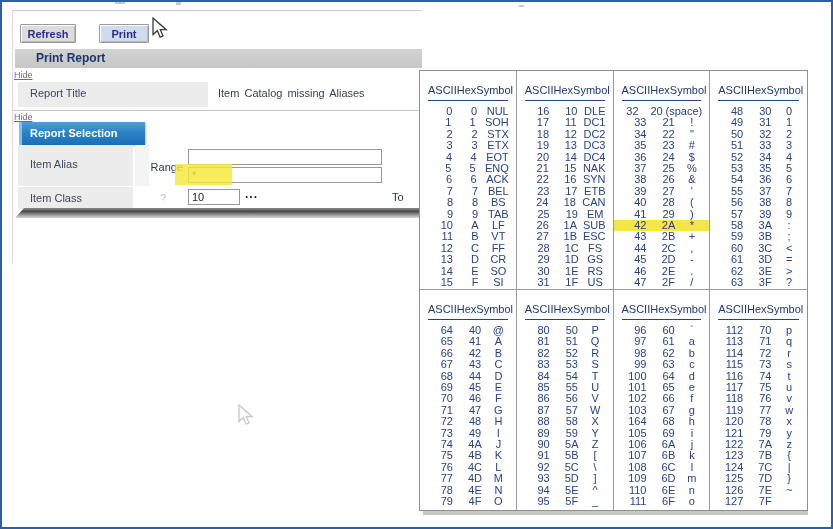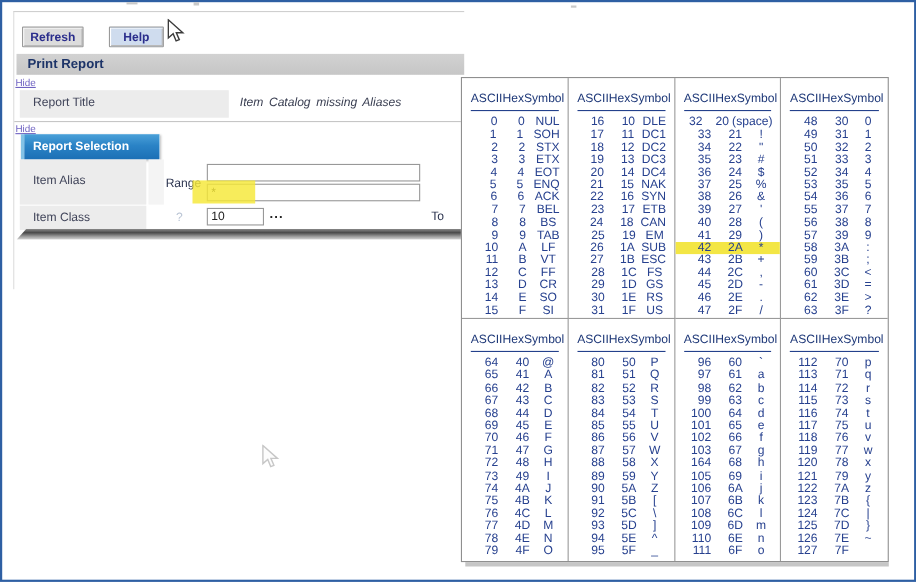--- a/index.html
+++ b/index.html
@@ -16,31 +16,31 @@
                border-top:1px solid #cfcfcf; border-left:1px solid #dedede; background:#fff; }
   .btn { position:absolute; height:19px; font-family:"Liberation Sans",sans-serif;
          font-size:11px; font-weight:bold; color:#2b2e8c; text-align:center;
          border:1px solid #9a9a9a; border-radius:1px; cursor:pointer;
          box-shadow:inset 1px 1px 0 #ffffff, inset -1px -1px 0 #b9b9b9; }
   #refresh-btn { left:7px; top:13px; width:56px; background:#dcdcdc; }
   #help-btn    { left:86px; top:13px; width:50px; background:#cfdcee; }
 
   #print-bar { position:absolute; left:2px; top:38px; width:407px; height:19px;
                background:linear-gradient(180deg,#d2d2d2,#c6c6c6); color:#1d3468;
-               font-size:12px; font-weight:bold; line-height:19px; padding-left:10px; }
+               font-size:12px; font-weight:bold; line-height:19px; padding-left:21px; }
 
   .hide-link { position:absolute; left:1px; font-size:9px; color:#6f62c2;
                text-decoration:underline; cursor:pointer; }
   #hide-1 { top:59px; }
   #hide-2 { top:101px; }
 
   .lbl-cell { position:absolute; background:#ececec;padding-left:45px; }
   #rt-cell { left:5px; top:71px; width:190px; height:25px; }
   #rt-label { position:absolute; left:12px; top:5px; font-size:11px; color:#41455a; }
-  #rt-value { position:absolute; left:205px; top:76px; font-size:11px; color:#3a3f52; word-spacing:2px;font-style:italic; }
+  #rt-value { position:absolute; left:205px; top:76px; font-size:11px; color:#3a3f52; word-spacing:2px; }
 
   #divider-1 { position:absolute; left:0; top:99px; width:407px; height:1px; background:#c6c6c6; }
 
   #rsv-tab { position:absolute; left:6px; top:111px; width:126px; height:23px;
              background:linear-gradient(180deg,#4aa0d8 0%,#2a83c6 45%,#1c6fb5 100%);
              border-left:3px solid #83c2e6; color:#fff; font-size:11px; font-weight:bold;
              line-height:23px; padding-left:8px; box-shadow:1px 1px 2px rgba(0,0,0,.25); }
 
   #ia-cell { left:5px; top:134px; width:115px; height:41px; }
   #ia-gap  { left:122px; top:134px; width:14px; height:41px; background:#f4f4f4; position:absolute; }
@@ -97,21 +97,21 @@
 
 <div id="screen">
 
   <div class="top-dash" style="left:113px; top:0; width:10px; height:2px;"></div>
   <div class="top-dash" style="left:174px; top:0; width:5px; height:3px;"></div>
   <div class="top-dash" style="left:517px; top:3px; width:5px; height:2px;"></div>
 
   <div id="form-area">
 
     <button id="refresh-btn" class="btn">Refresh</button>
-    <button id="help-btn" class="btn">Help</button>
+    <button id="help-btn" class="btn">Print</button>
 
     <div id="print-bar">Print Report</div>
 
     <a id="hide-1" class="hide-link">Hide</a>
 
     <div id="rt-cell" class="lbl-cell">
       <span id="rt-label">Report Title</span>
     </div>
     <span id="rt-value">Item Catalog  missing Aliases</span>
 

